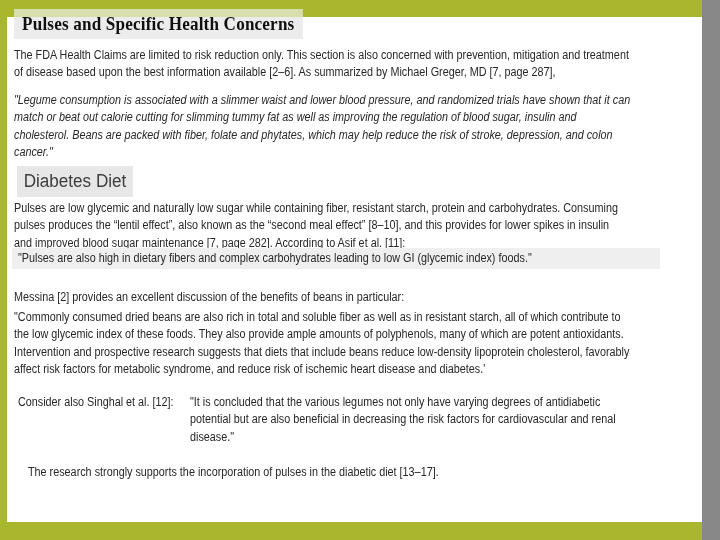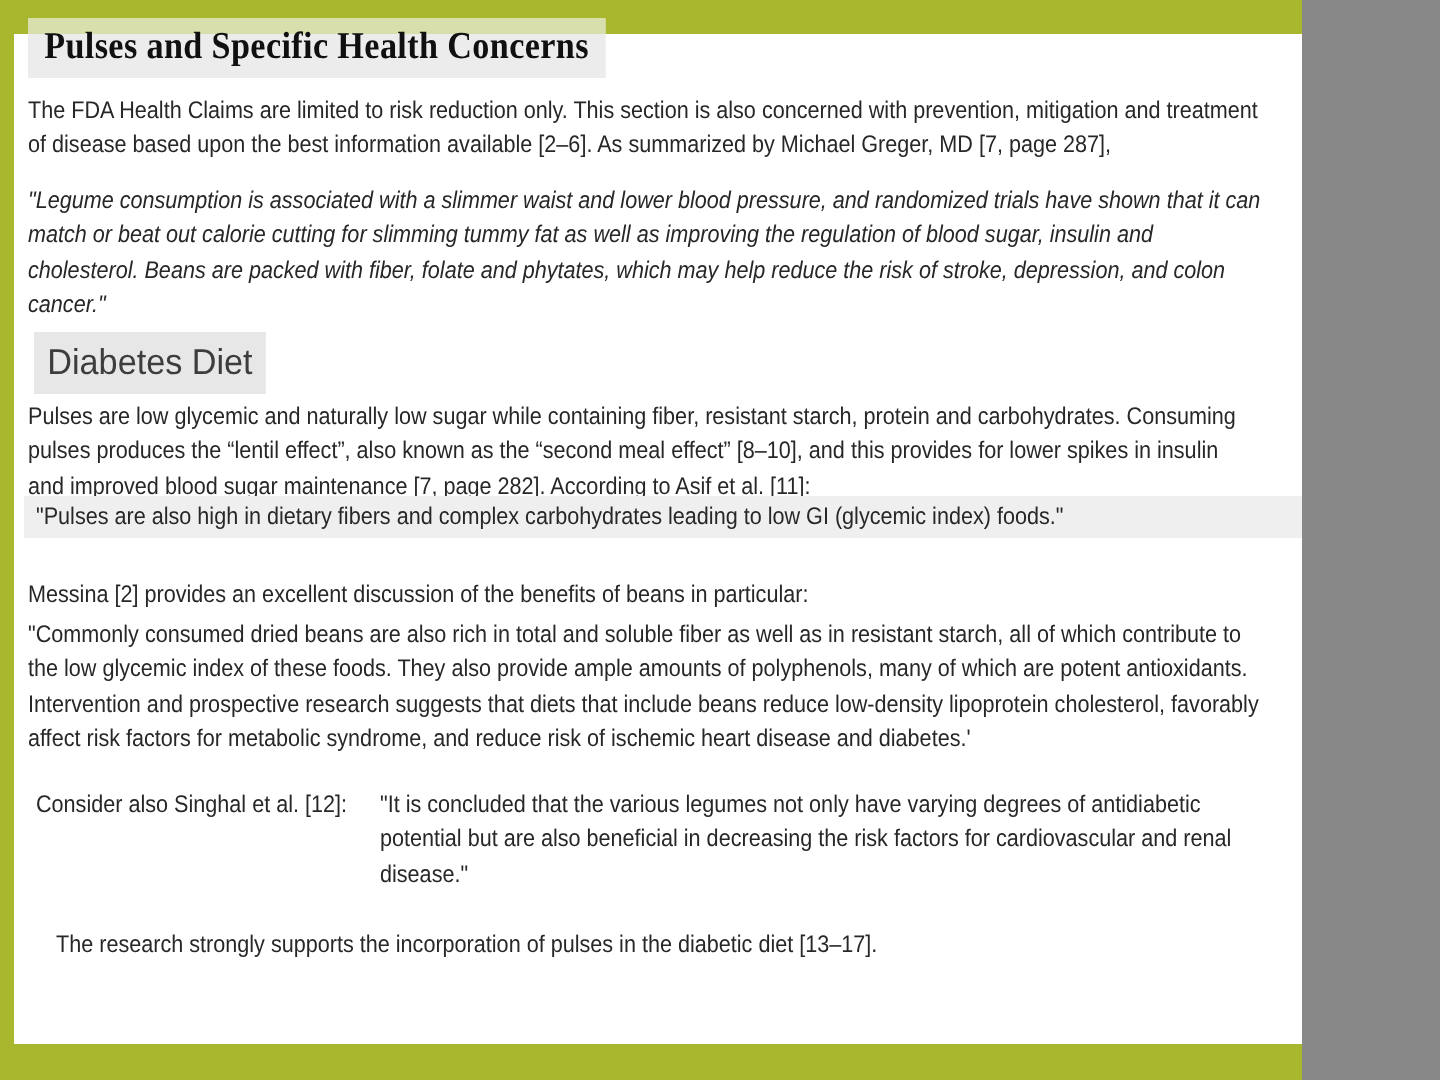--- a/index.html
+++ b/index.html
@@ -1,17 +1,17 @@
 <!DOCTYPE html>
 <html><head>
 <meta charset="utf-8">
 <style>
   html,body{margin:0;padding:0;background:#888;}
   .page{
-    position:relative;width:651px;height:540px;overflow:hidden;
+    position:relative;width:702px;height:540px;overflow:hidden;
     background:#a9b72e;
     font-family:"Liberation Sans","DejaVu Sans",sans-serif;
     color:#272727;
   }
   .panel{
     position:absolute;left:7px;top:17px;width:696px;height:505px;
     background:#ffffff;
   }
   .abs{position:absolute;}
   

